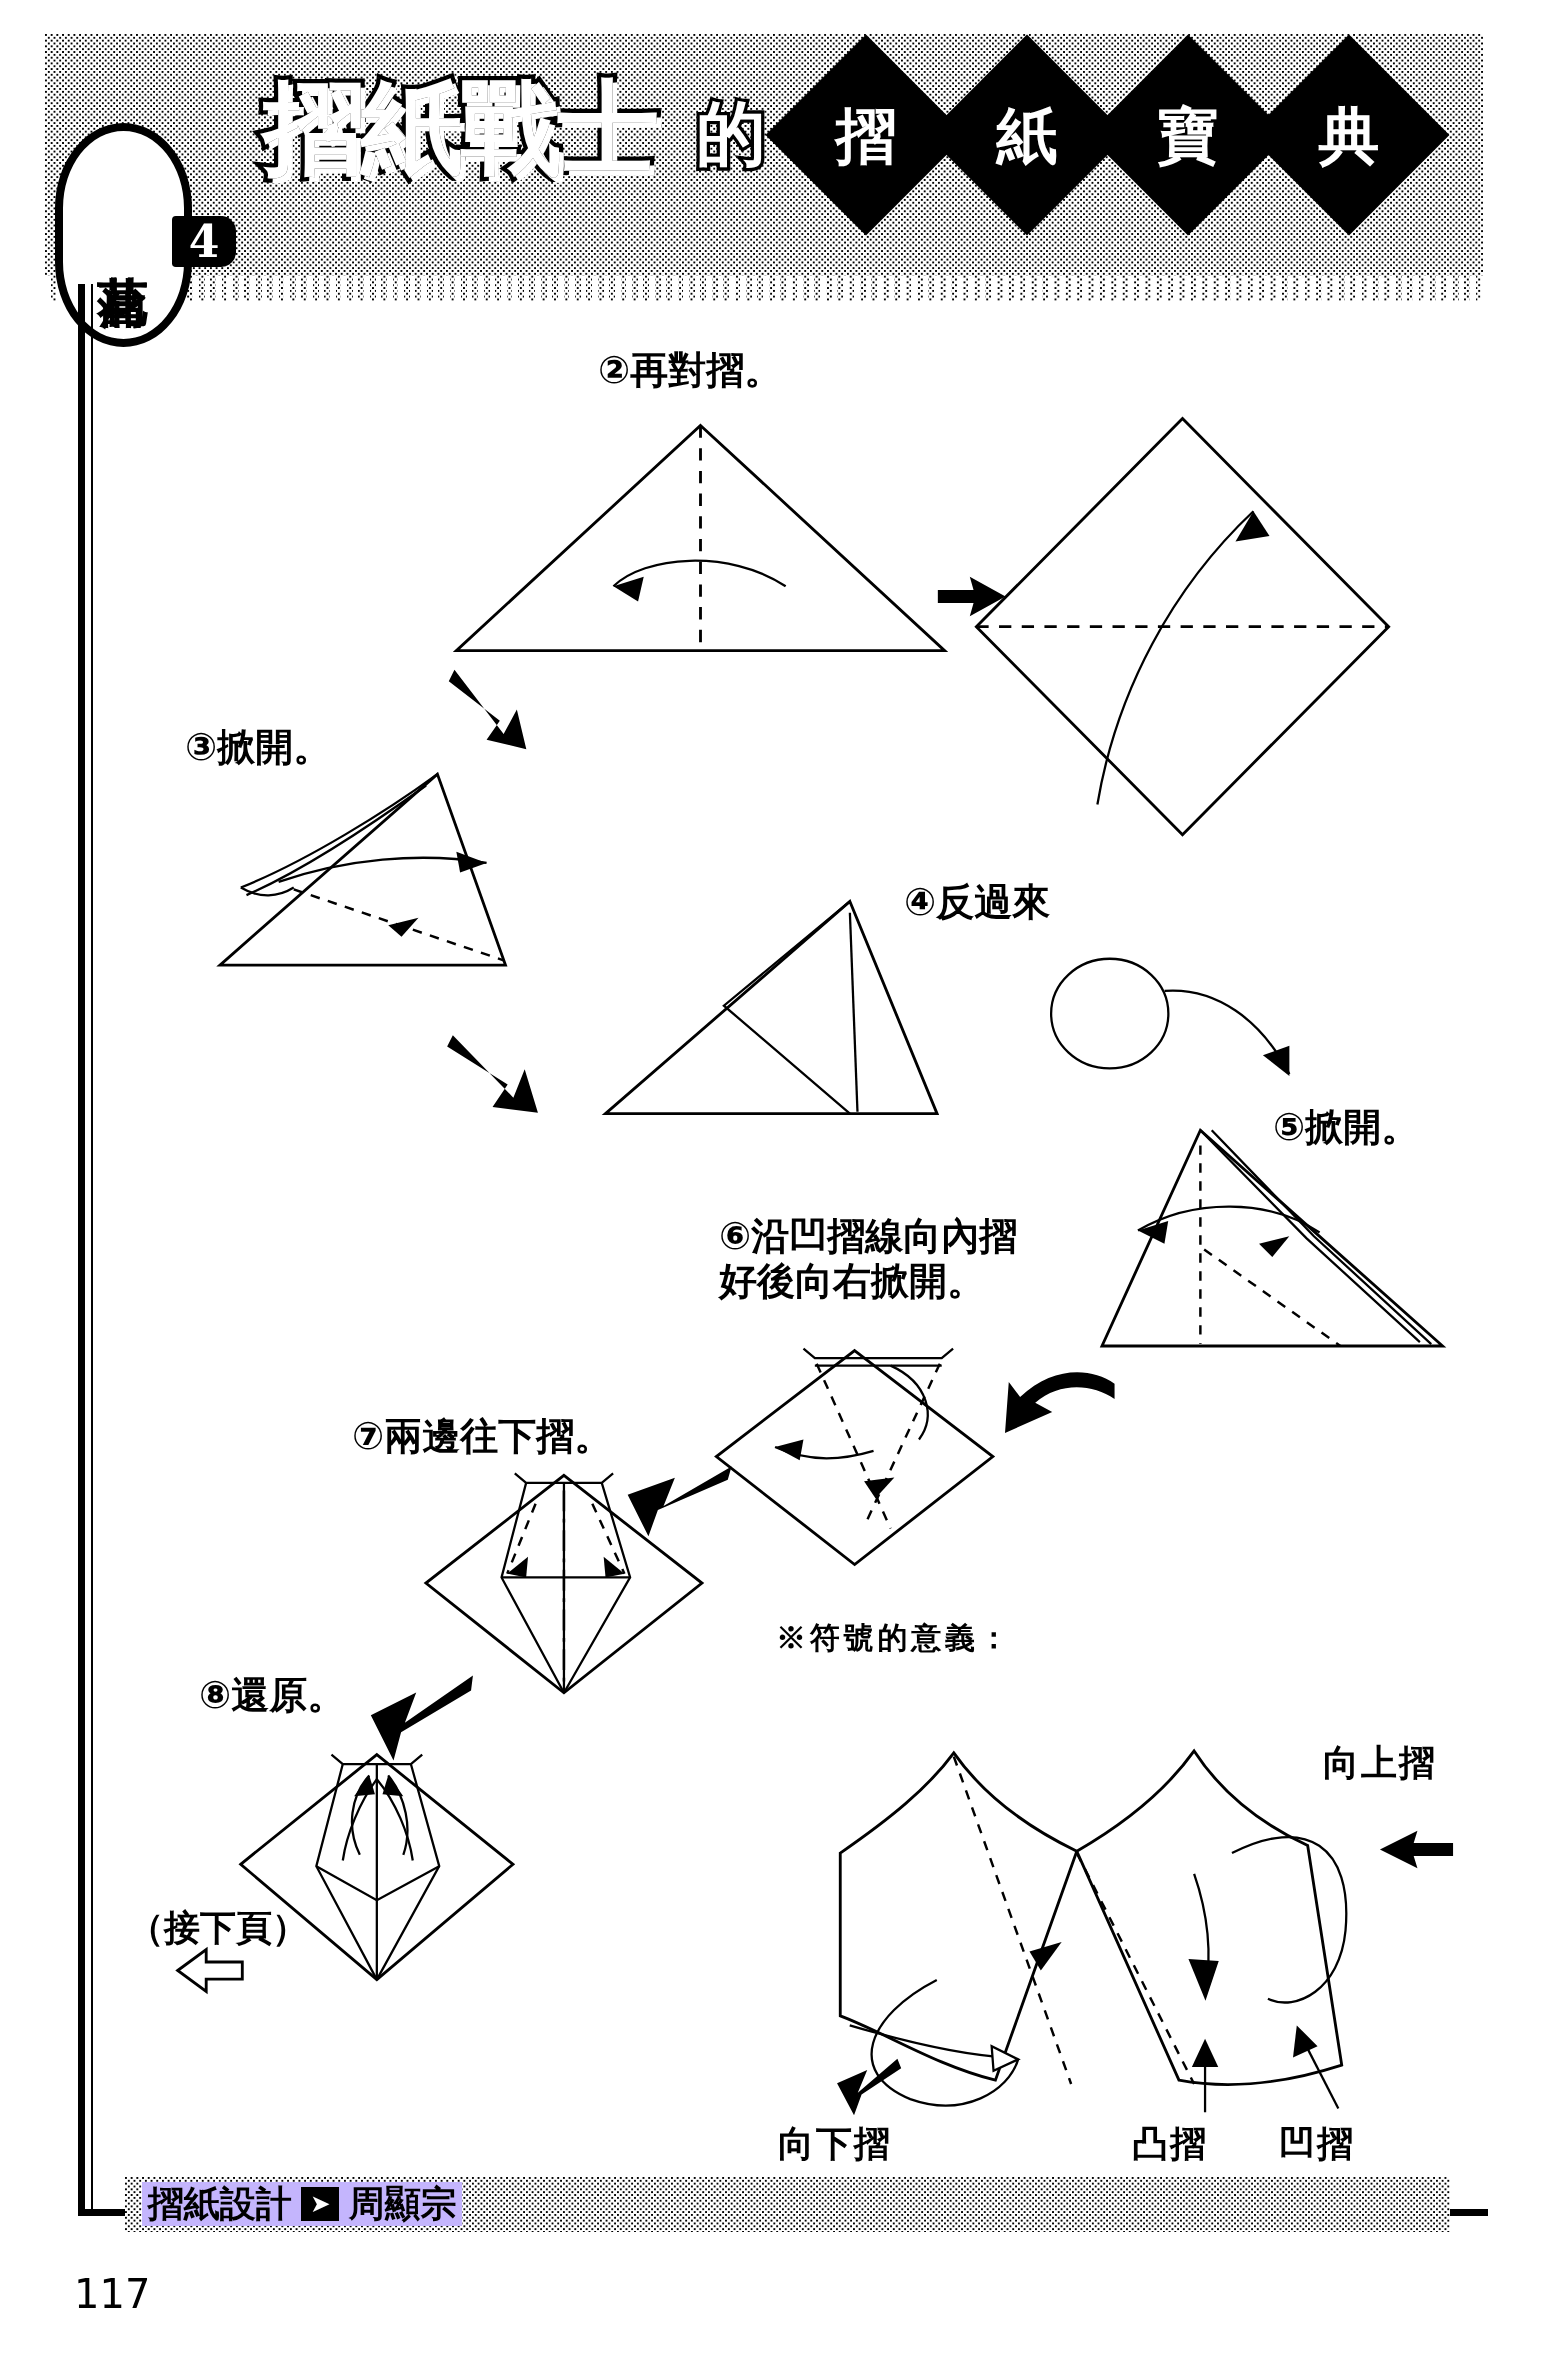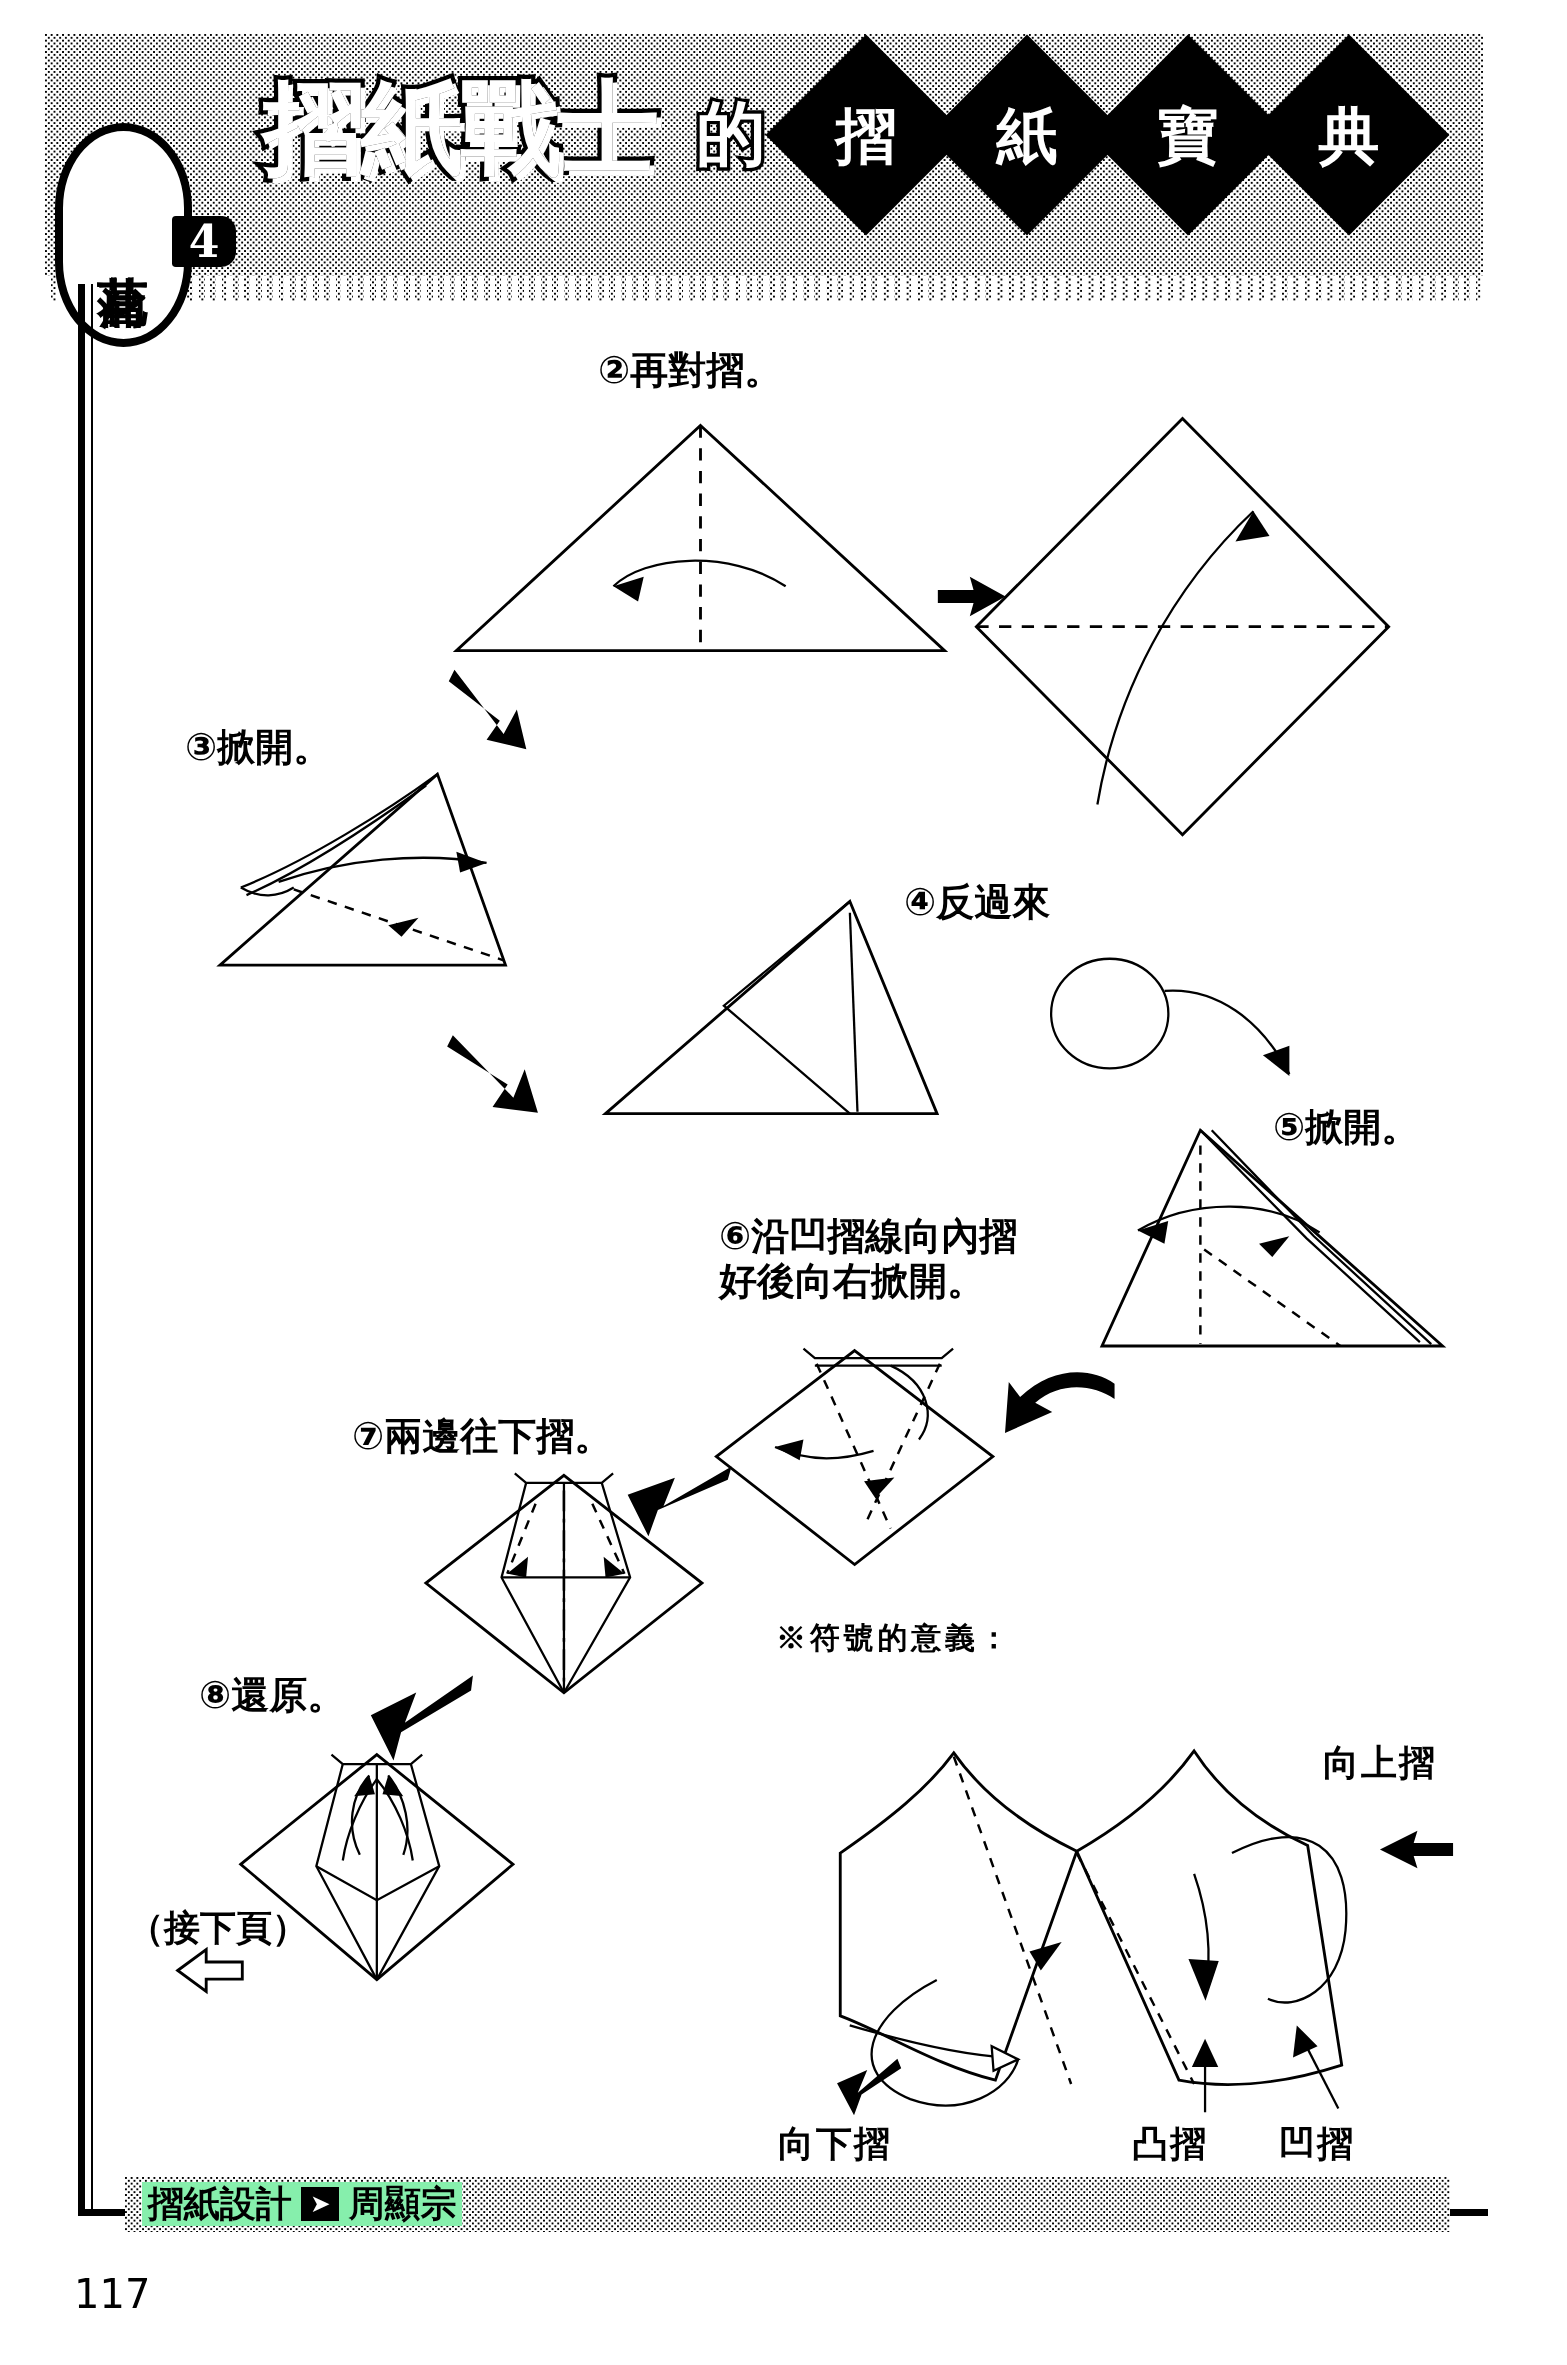--- a/index.html
+++ b/index.html
@@ -119,21 +119,21 @@
     position:absolute;left:125px;top:2177px;width:1325px;height:55px;
     background-color:#ffffff;
     background-image:
       radial-gradient(circle at 0.9px 0.9px, #000 1px, transparent 1.2px),
       radial-gradient(circle at 3.8px 3.8px, #000 1px, transparent 1.2px);
     background-size:5.7px 5.7px,5.7px 5.7px;
   }
   .footer-text{
     position:absolute;left:142px;top:2182px;height:44px;
     display:flex;align-items:center;gap:9.5px;
-    background:#86efac;padding:0 5.7px;
+    background:#c4b5fd;padding:0 5.7px;
   }
   .footer-text .t{
     font-family:"DejaVu Sans","Liberation Sans",sans-serif;
     font-weight:bold;font-size:36px;
   }
   .arrow-box{
     width:38px;height:34px;background:#000;color:#fff;
     display:flex;align-items:center;justify-content:center;font-size:24.6px;line-height:1;
   }
   .page-no{

